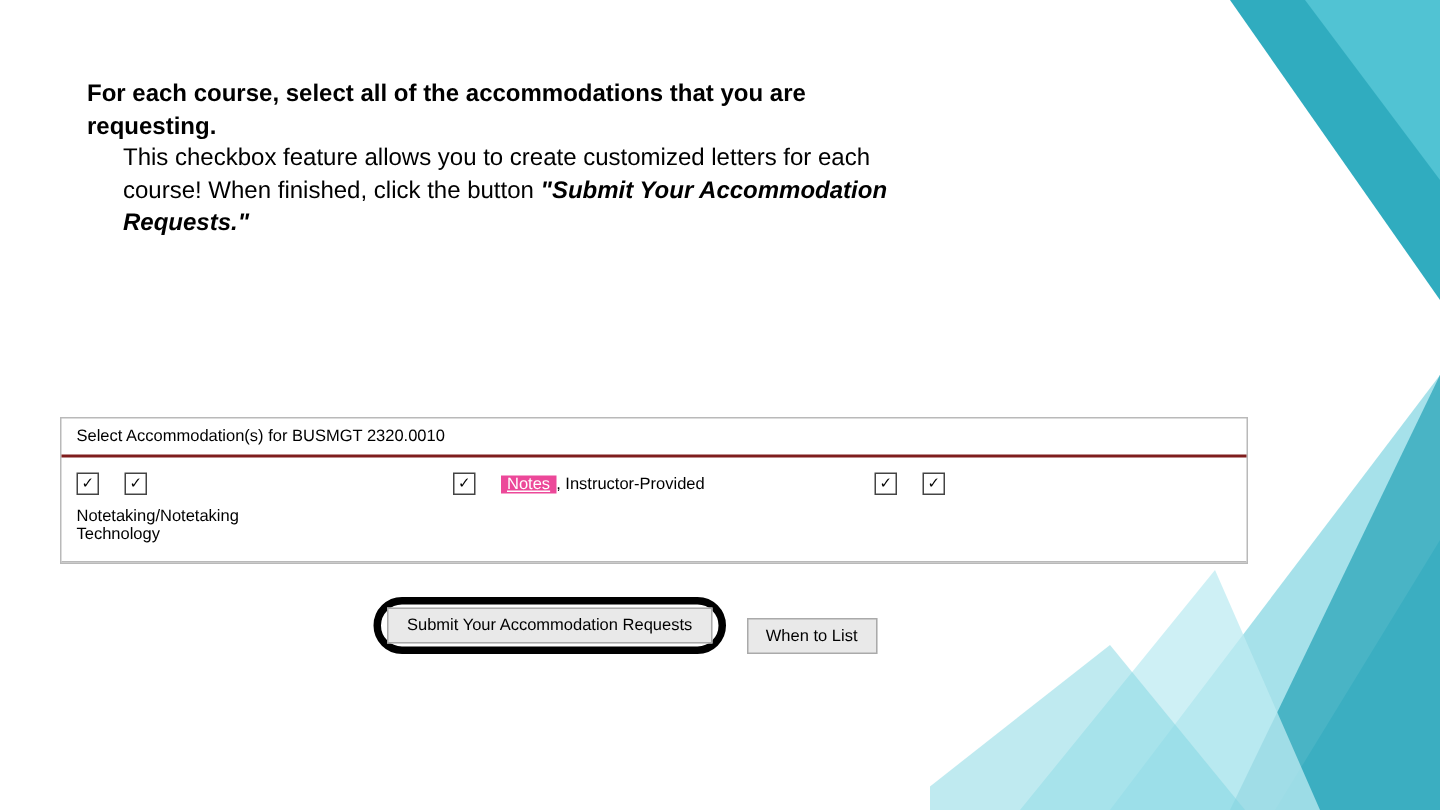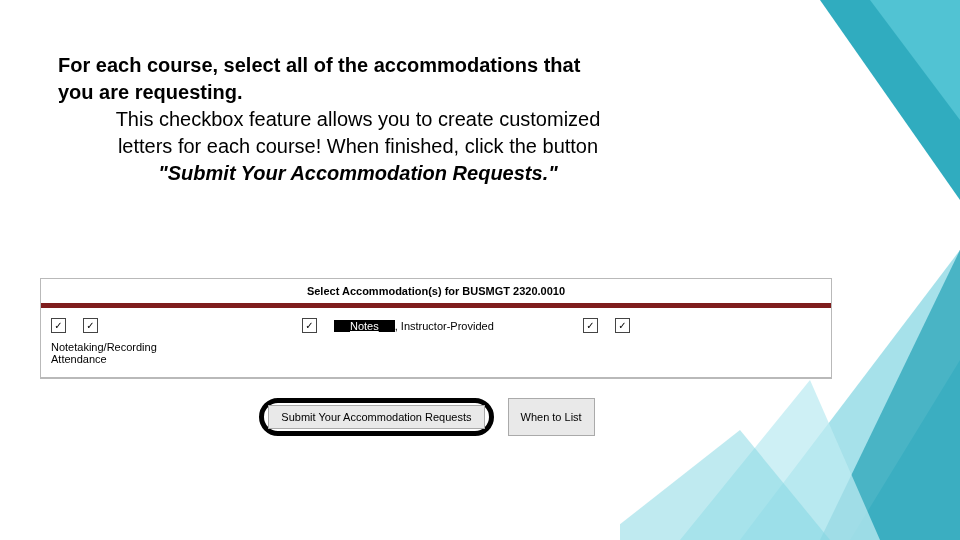--- a/index.html
+++ b/index.html
@@ -19,46 +19,45 @@
     width: 340px;
     height: 540px;
     pointer-events: none;
     z-index: 0;
   }
   .instruction {
     position: absolute;
     left: 58px;
     top: 52px;
     width: 560px;
-    font-size: 20px;
+    font-size: 16px;
     line-height: 1.35;
     color: #000;
     z-index: 2;
     font-family: "Trebuchet MS", Verdana, sans-serif;
   }
   .instruction .bold { font-weight: bold; }
   .instruction .italicbold { font-weight: bold; font-style: italic; }
-  .instruction .indent { margin-left: 40px; display: block; text-align: center; }
+  .instruction .indent { margin-left: 24px; display: block; }
   .panel {
     position: absolute;
     left: 40px;
     top: 278px;
     width: 790px;
     border: 1px solid #b9b9b9;
     background: #fff;
     font-family: Verdana, Geneva, sans-serif;
     font-size: 11px;
     color: #000;
     z-index: 2;
   }
   .panel-header {
-    border-bottom: 5px solid #7f1d1d;
+    border-bottom: 2px solid #7f1d1d;
     padding: 6px 10px;
-    font-weight: bold;
-    text-align: center;
+    font-weight: normal;
   }
   .acc-grid {
     display: grid;
     grid-template-columns: 18px 205px 18px 235px 18px 1fr;
     column-gap: 14px;
     row-gap: 8px;
     padding: 10px 10px 12px 10px;
     border-bottom: 1px solid #b9b9b9;
     align-items: center;
   }
@@ -67,35 +66,36 @@
     height: 13px;
     border: 1px solid #444;
     display: inline-flex;
     align-items: center;
     justify-content: center;
     font-size: 10px;
     line-height: 1;
     background: #fff;
   }
   .hl {
-    background: #000000;
+    background: #ec4899;
     color: #fff;
-    padding: 0 16px;
+    padding: 0 4px;
     text-decoration: underline;
   }
   .button-row {
     position: absolute;
-    left: 32px;
+    left: 22px;
     top: 398px;
     width: 790px;
     display: flex;
     justify-content: center;
     gap: 14px;
     z-index: 2;
     font-family: Verdana, Geneva, sans-serif;
+    align-items: flex-end;
   }
   .btn-wrap-highlight {
     border: 5px solid #000;
     border-radius: 22px;
     padding: 2px 4px;
   }
   .btn {
     background: #e9e9e9;
     border: 1px solid #aaa;
     padding: 5px 12px;
@@ -133,21 +133,21 @@
     <span class="cb">✓</span>
 
     <span class="cb">✓</span>
 
     <span class="cb">✓</span>
     <span><span class="hl">Notes</span><span>, Instructor-Provided</span></span>
 
     <span class="cb">✓</span>
 
     <span class="cb">✓</span>
-    <span>Notetaking/Recording Attendance</span>
+    <span>Notetaking/Notetaking Technology</span>
 
     <span></span>
       <span></span>
   </div>
 </div>
 
 <div class="button-row">
   <span class="btn-wrap-highlight">
     <button class="btn">Submit Your Accommodation Requests</button>
   </span>

